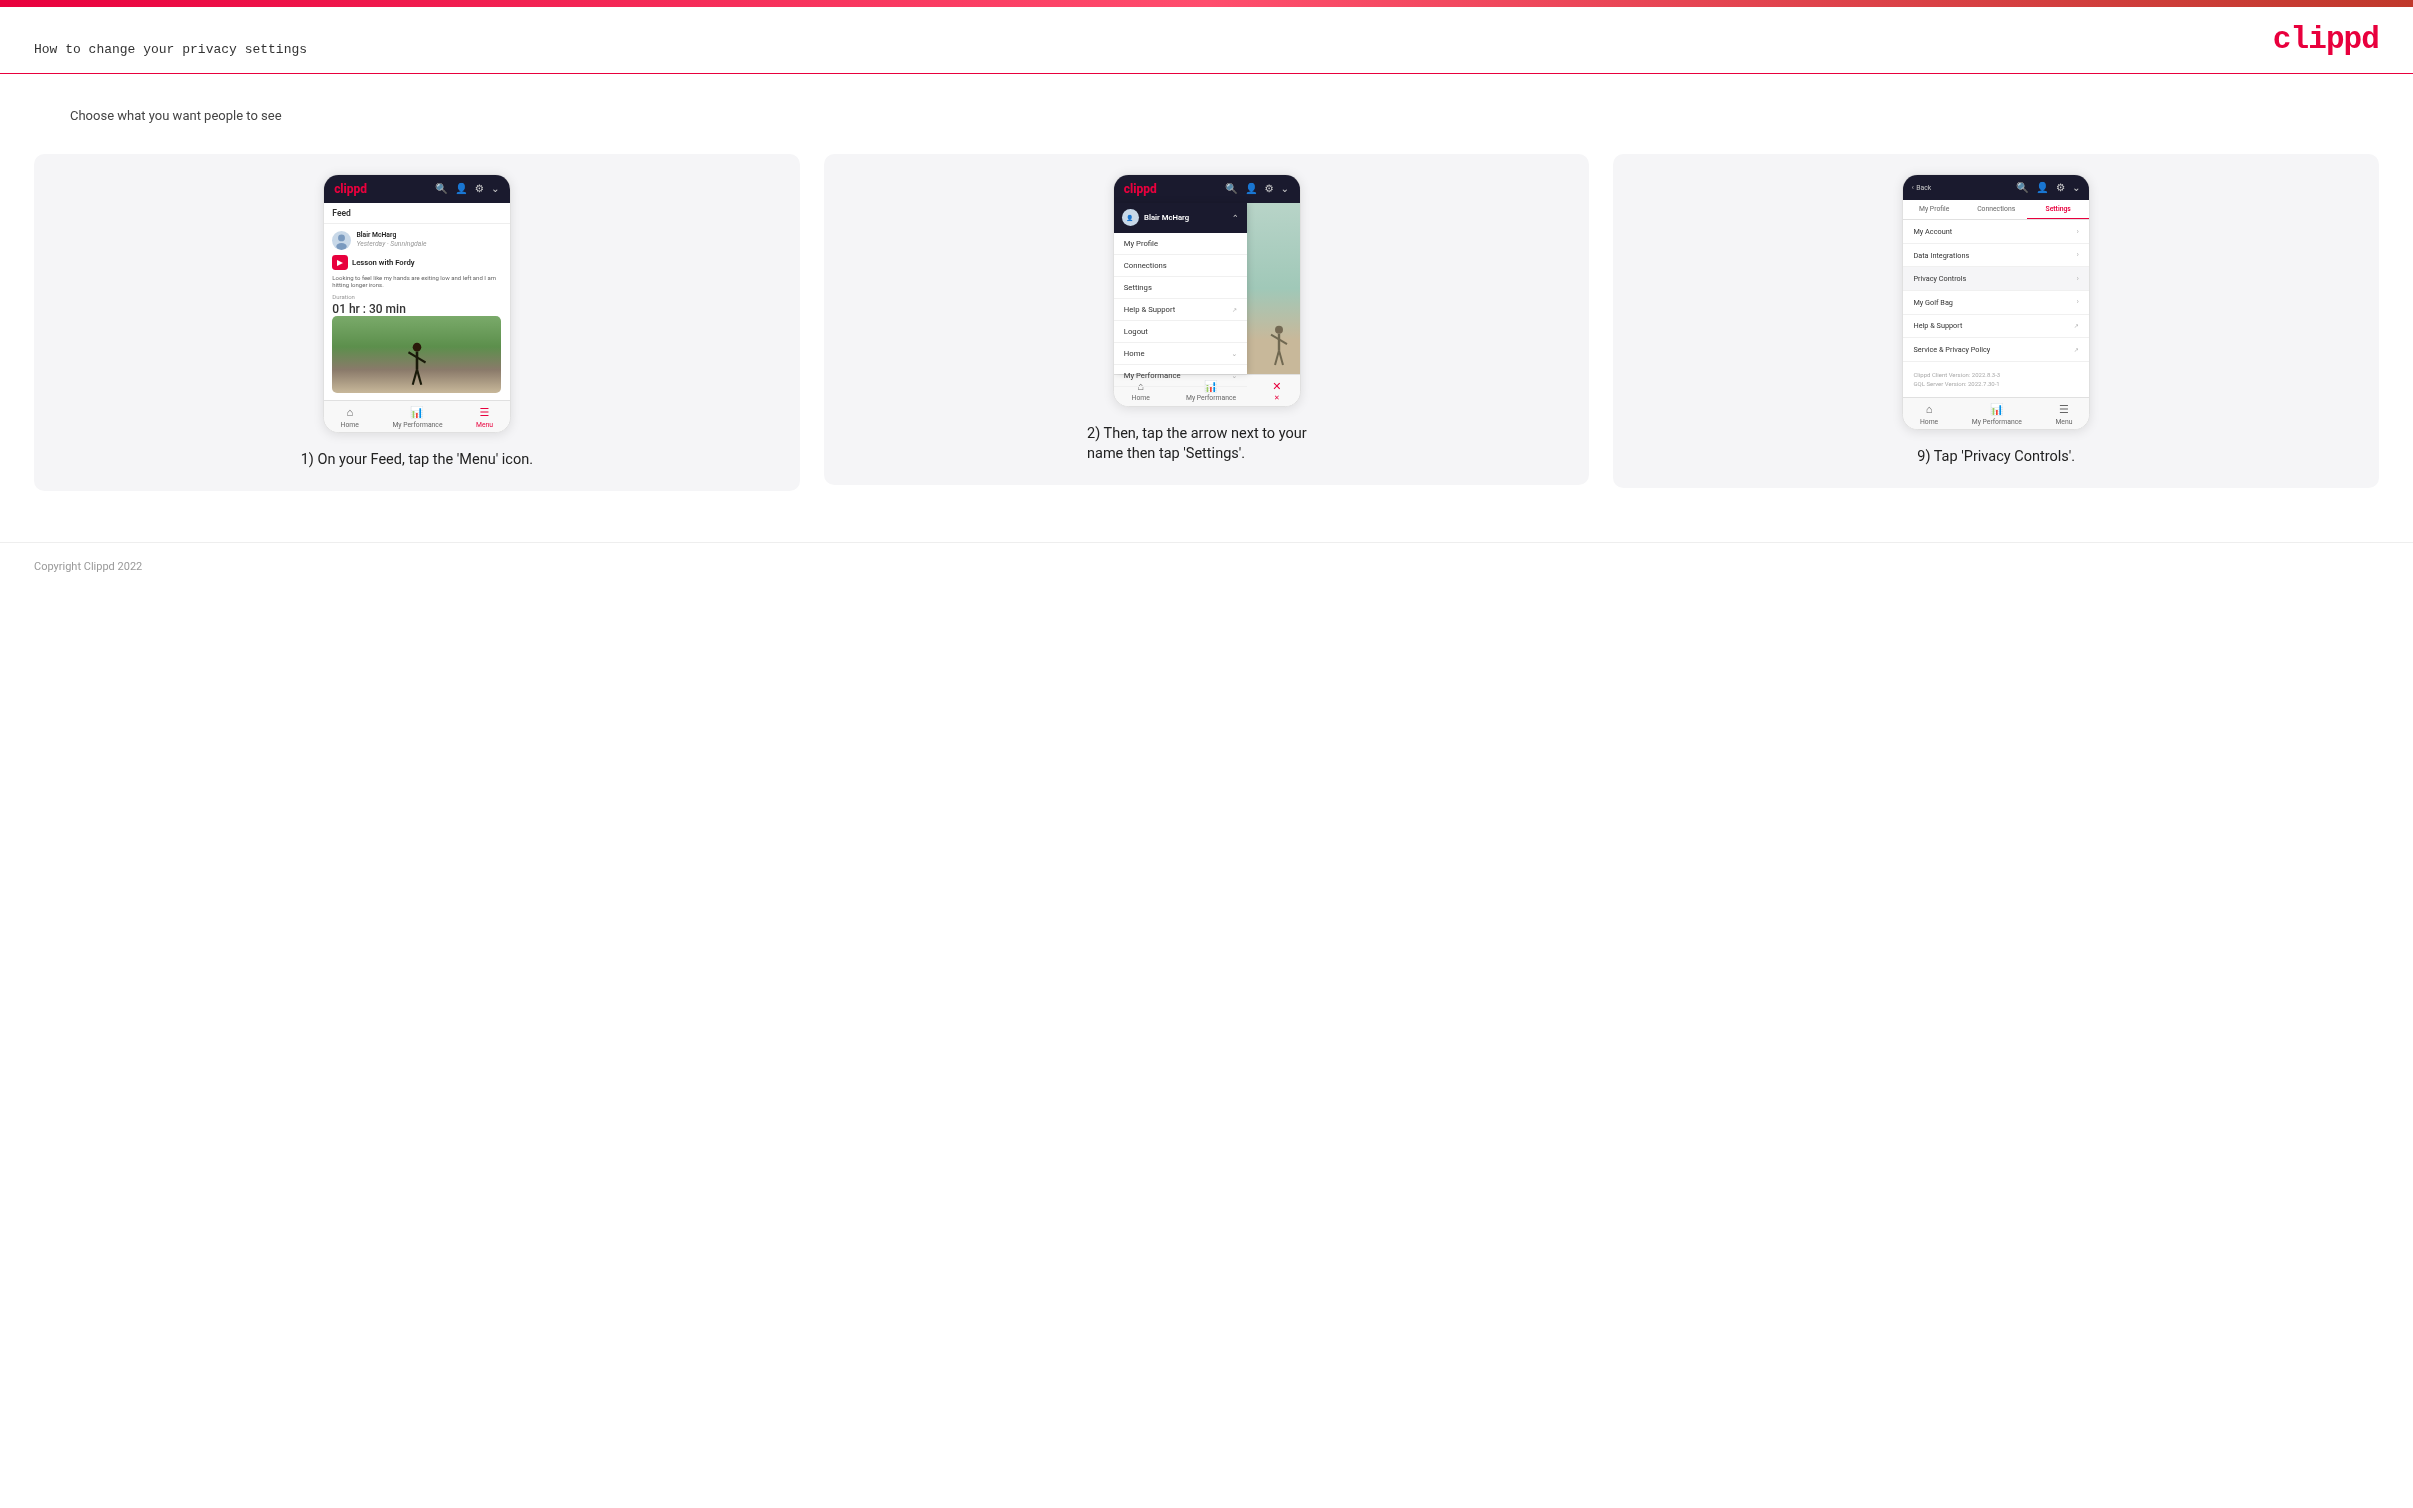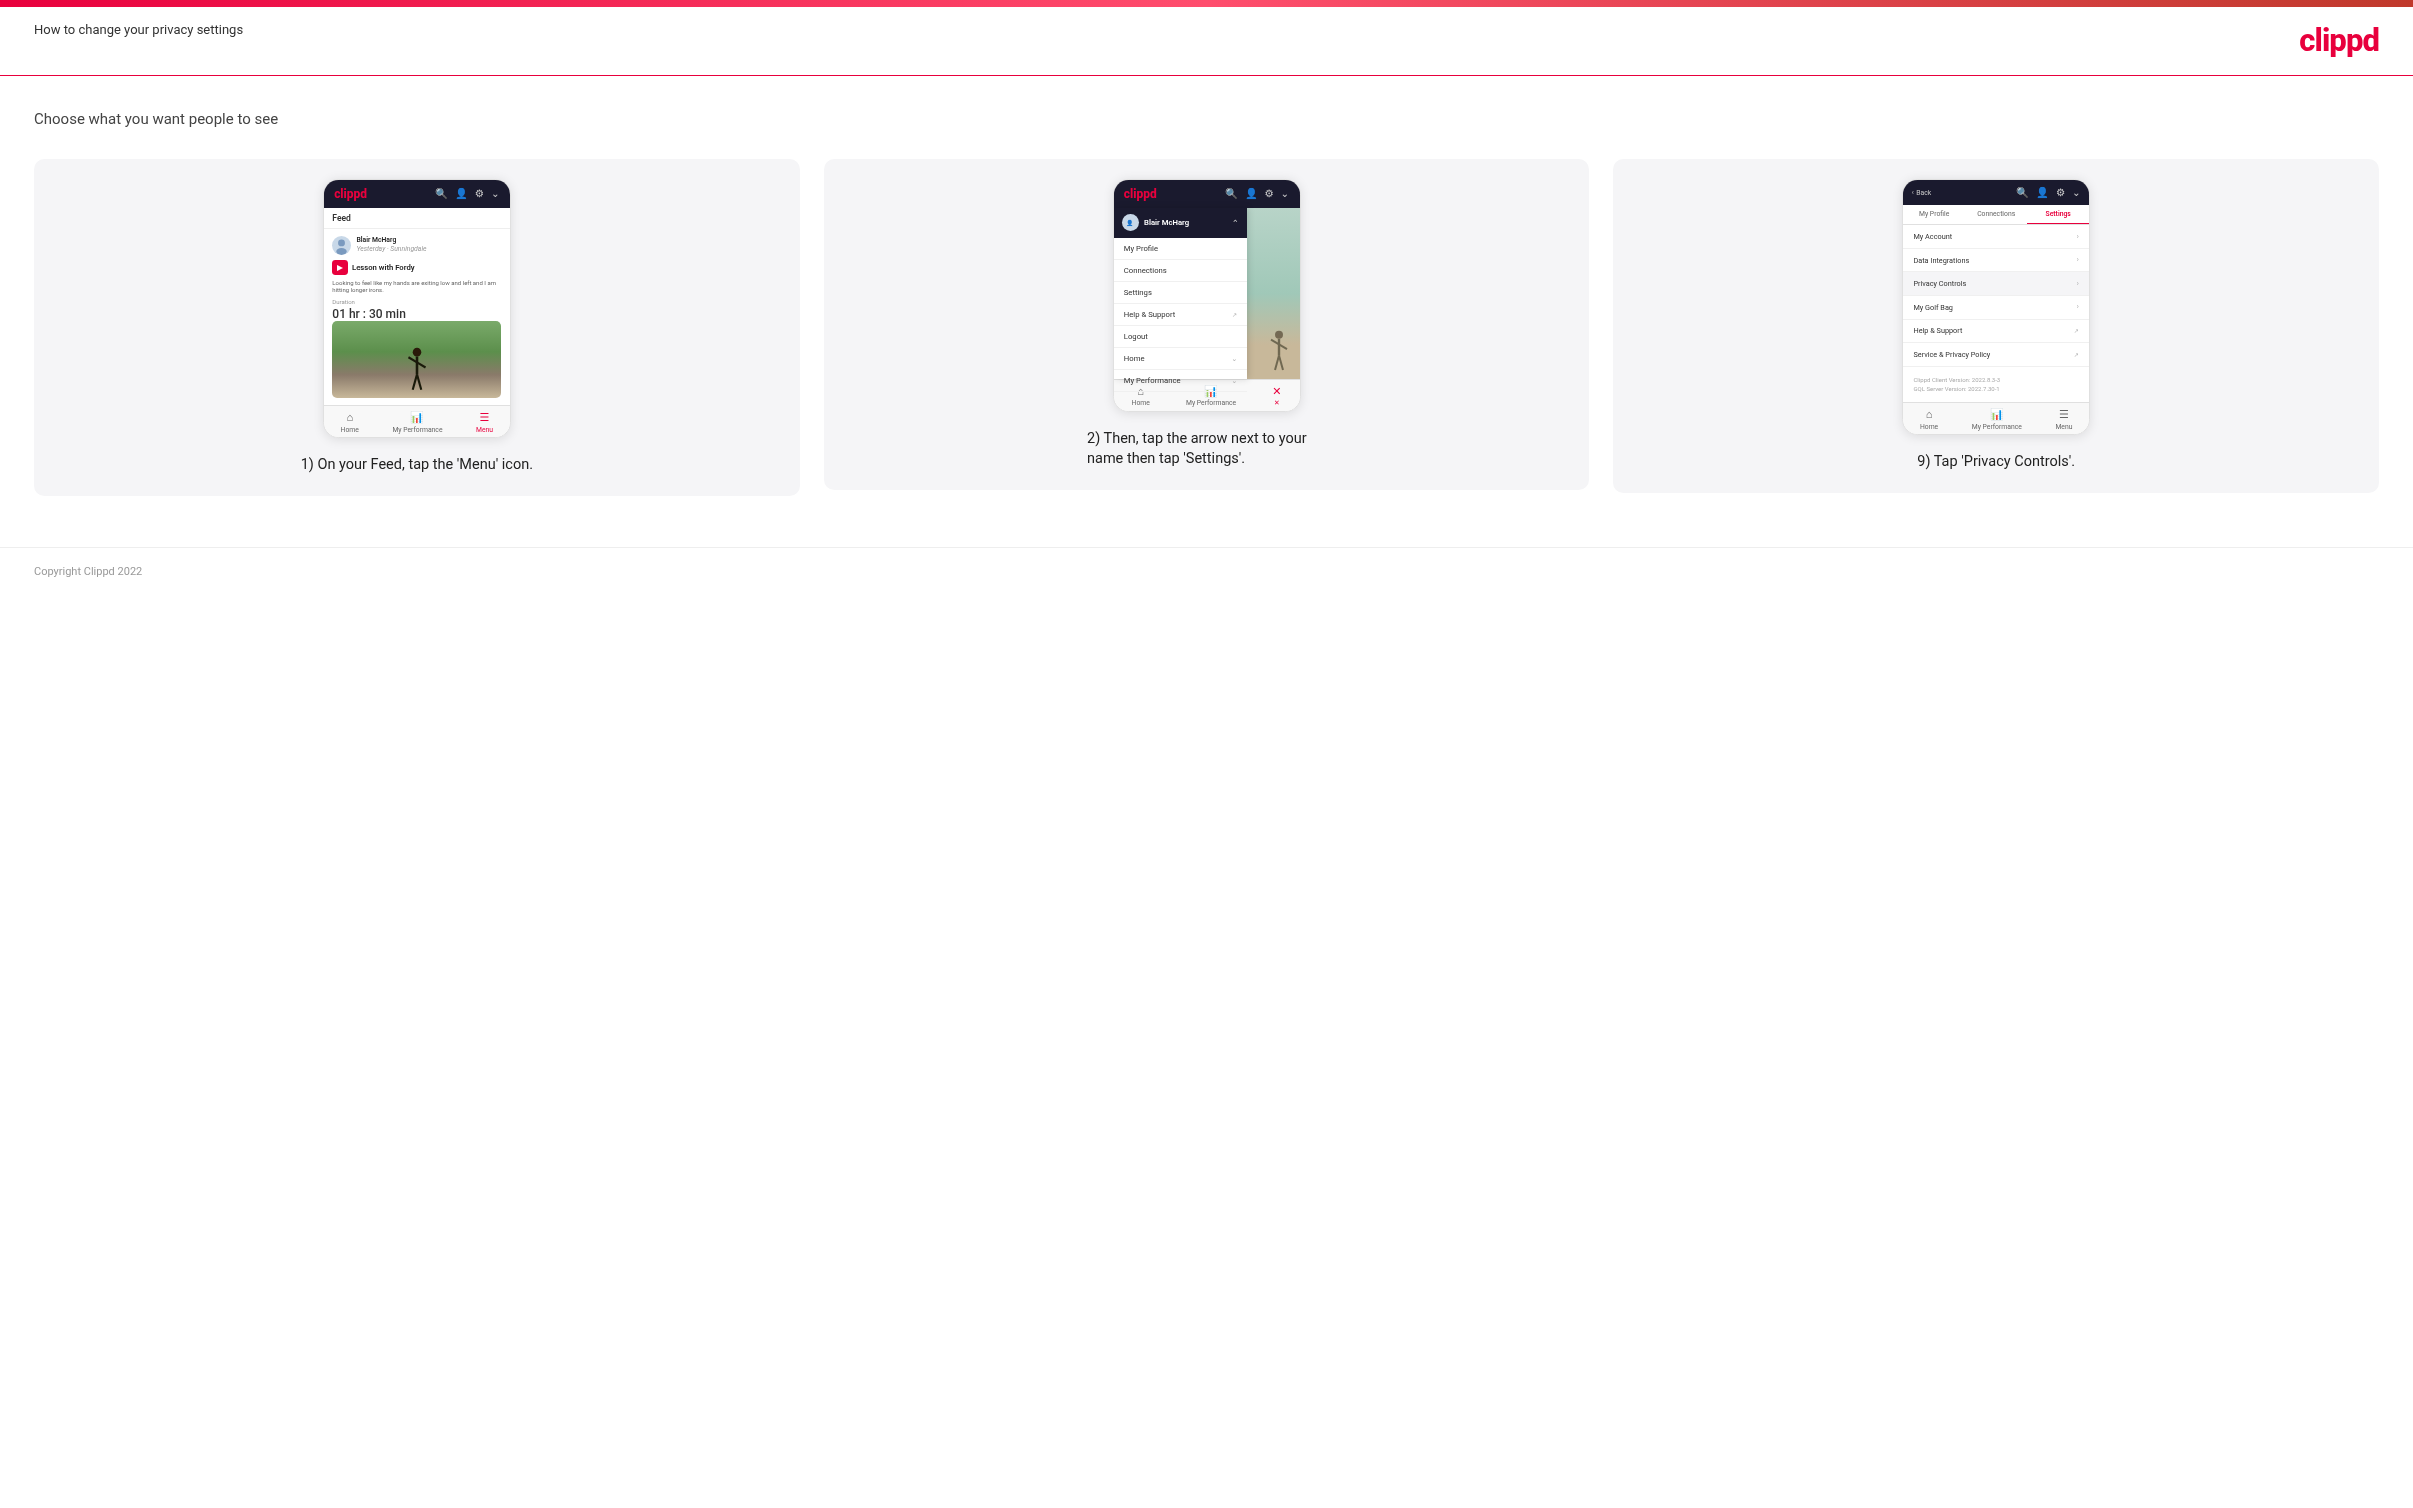--- a/index.html
+++ b/index.html
@@ -13,23 +13,24 @@
     
     .top-bar {
       height: 6.8px;
       background: linear-gradient(90deg, #e8003d 0%, #ff4d6d 50%, #c0392b 100%);
     }
 
     
     .header {
       display: flex;
       justify-content: space-between;
-      align-items: flex-start;
+      align-items: flex-end;
       padding: 15.4px 34px;
       border-bottom: 1.3px solid #e8003d;
+      font-family: Liberation Mono, monospace;
     }
     .header-title {
       font-size: 13px;
       color: #333;
       font-weight: 400;
     }
     .logo {
       font-size: 31px;
       font-weight: 800;
       color: #e8003d;
@@ -40,24 +41,25 @@
     .main {
       padding: 34px 34px 51px 34px;
     }
     .page-heading {
       font-size: 26px;
       font-weight: 800;
       color: #1a1a2e;
       margin-bottom: 6.8px;
     }
     .page-subheading {
-      font-size: 15px;
+      font-size: 13px;
       color: #444;
       font-weight: 400;
       margin-bottom: 31px;
+      margin-left: 36px;
     }
 
     
     .steps-row {
       display: flex;
       gap: 24px;
       align-items: flex-start;
     }
     .step-card {
       flex: 1;

